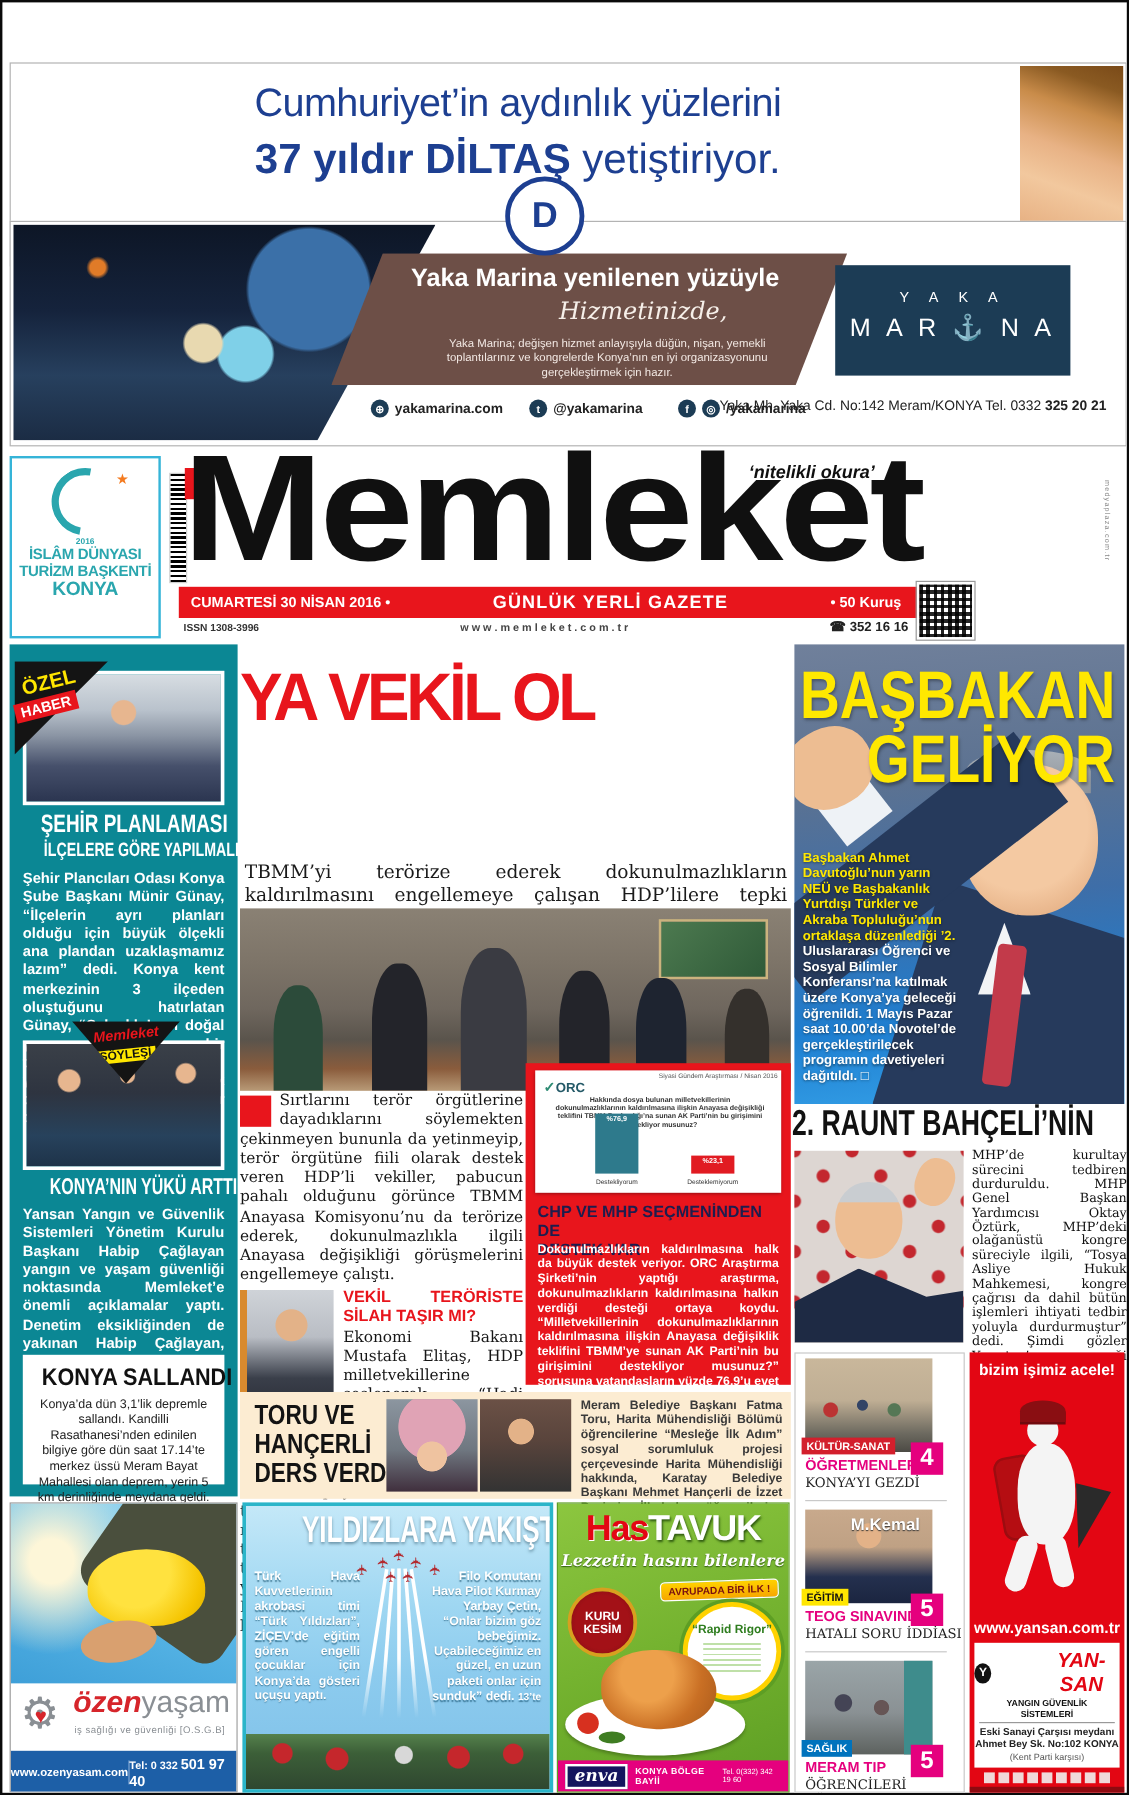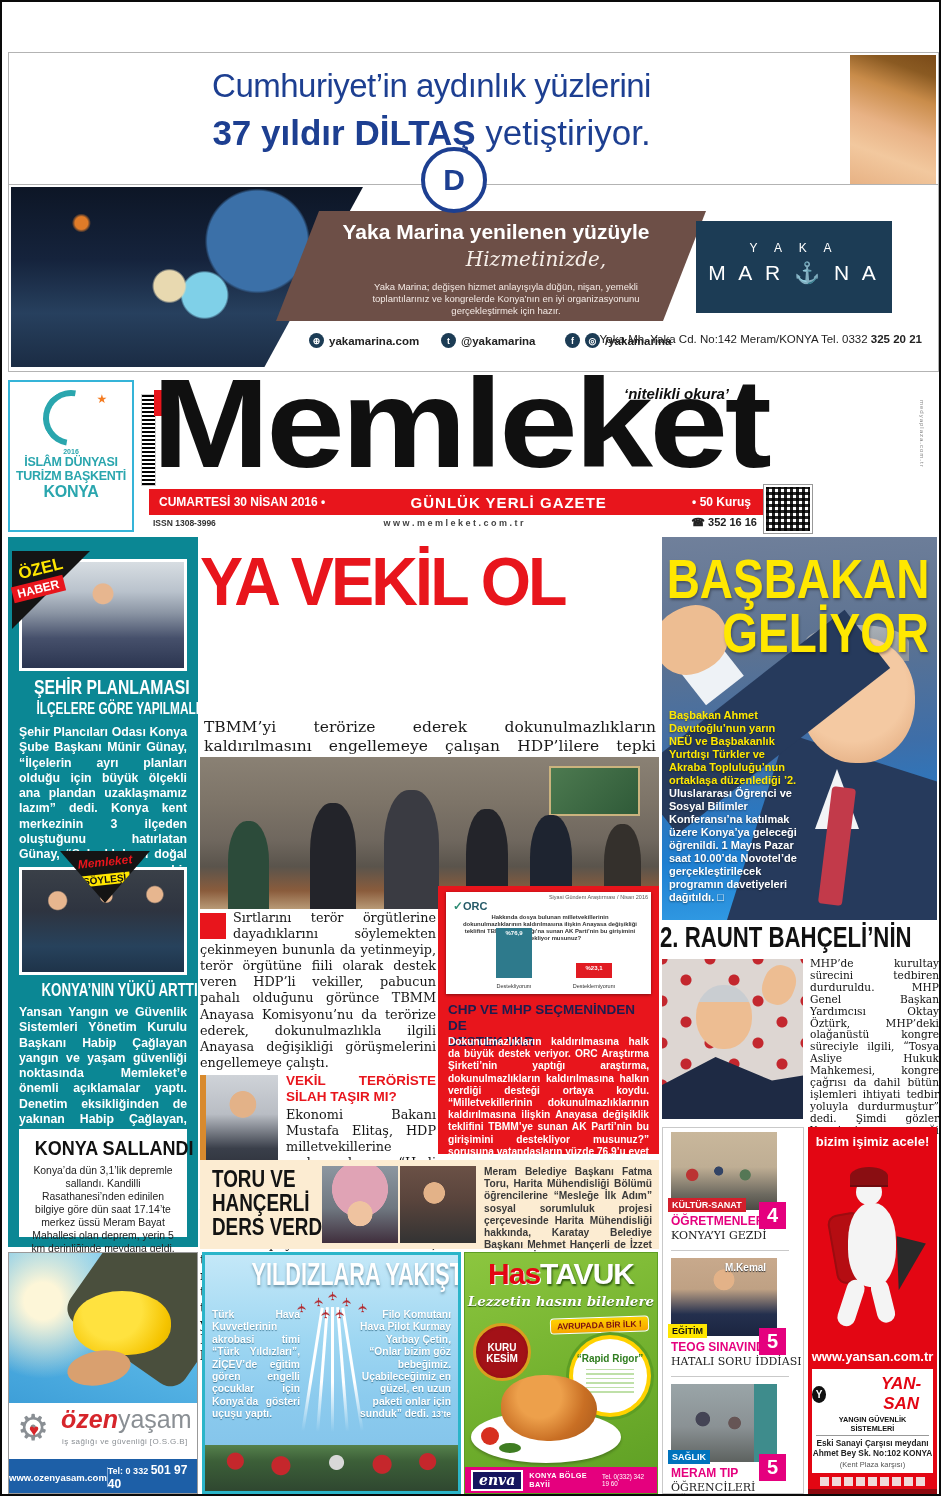--- a/index.html
+++ b/index.html
@@ -88,21 +88,21 @@
   .soy-l1{margin-top:4px;color:#e8151c;font-weight:900;font-style:italic;font-size:12px;transform:rotate(-6deg);}
   .soy-l2{display:inline-block;background:#ffe600;color:#111;font-weight:900;font-size:10px;padding:0 4px;transform:rotate(-6deg);}
   .p-trio{left:11px;top:330px;width:168px;height:108px;
      background:radial-gradient(circle at 22% 30%,#e7b68f 0 6%,rgba(0,0,0,0) 7%),
                 radial-gradient(circle at 52% 26%,#e7b68f 0 5%,rgba(0,0,0,0) 6%),
                 radial-gradient(circle at 82% 24%,#e7b68f 0 5%,rgba(0,0,0,0) 6%),
                 linear-gradient(180deg,#3a4048 0%,#2e3440 40%,#27425c 75%,#1e3349 100%);}
   .quake{left:11px;top:592px;width:168px;height:108px;background:#fff;color:#111;box-sizing:border-box;padding:8px 7px;text-align:center;}
   .quake-body{font-size:10.4px;line-height:13px;color:#222;margin-top:4px;font-weight:400;}
   
-  .h1red{left:198px;top:537px;font-size:68px;line-height:84px;color:#e8151c;letter-spacing:-3px;text-align:right;}
+  .h1red{left:198px;top:537px;font-size:56px;line-height:84px;color:#e8151c;letter-spacing:-3px;text-align:right;}
   .h2blk{left:198px;top:622px;font-size:84px;line-height:84px;color:#121212;letter-spacing:-3px;}
   .deck{left:202px;top:716px;width:452px;font-size:15.5px;line-height:19px;color:#1a1a1a;}
   .p-parl{left:198px;top:755px;width:459px;height:152px;
      background:linear-gradient(180deg,#8a8174 0%,#7d7468 30%,#6f675e 55%,#5a544c 72%,#8a5c3c 88%,#b89a77 100%);}
   .parl-window{position:absolute;left:76%;top:6%;width:19%;height:30%;background:linear-gradient(135deg,#4d7a50,#2f5a38);border:2px solid #cbb37e;}
   .parl-fig{position:absolute;border-radius:45% 45% 0 0;background:#23242a;}
   .article{left:198px;top:908px;width:236px;font-size:12.8px;line-height:16.1px;color:#161616;}
   .dropsq{float:left;width:26px;height:26px;background:#e8151c;margin:3px 7px 2px 0;}
   .inset{float:left;width:78px;height:98px;margin:4px 8px 2px 0;
      background:radial-gradient(circle at 55% 30%,#e3b288 0 16%,rgba(0,0,0,0) 17%),
@@ -173,21 +173,21 @@
        linear-gradient(180deg,#9aa5a8 0%,#8a9194 55%,#5d625f 100%);}
   .rail-badge{position:absolute;left:5px;color:#fff;font-weight:900;font-size:9px;padding:2px 4px;z-index:2;}
   .rb1{top:70px;background:#d31f2c;}
   .rb2{top:196px;background:#ffe600;color:#111;}
   .rb3{top:322px;background:#0073bd;}
   .rail-t1{position:absolute;left:8px;color:#e5007e;font-weight:900;font-size:12px;}
   .rail-t2{position:absolute;left:8px;color:#222;font-size:11px;font-family:"DejaVu Serif",serif;}
   .rail-num{position:absolute;left:96px;width:27px;height:27px;background:#e5007e;color:#fff;font-weight:900;font-size:20px;
             display:flex;align-items:center;justify-content:center;z-index:3;}
   .rail-sep{position:absolute;left:8px;width:118px;border-top:1px solid #c9c9c9;}
-  .mkemal{position:absolute;left:62px;top:134px;color:#fff;font-weight:900;font-size:10px;z-index:2;text-shadow:0 1px 1px #333;}
+  .mkemal{position:absolute;left:46px;top:134px;color:#fff;font-weight:900;font-size:14px;z-index:2;text-shadow:0 1px 1px #333;}
   
   .yansan{left:806px;top:1125px;width:129px;height:367px;background:#e30613;overflow:hidden;}
   .ys-top{position:absolute;top:7px;width:100%;text-align:center;color:#fff;font-weight:700;font-size:13px;}
   .ys-head{position:absolute;left:48px;top:52px;width:26px;height:26px;border-radius:50%;background:#f4f4f4;}
   .ys-helmet{position:absolute;left:42px;top:40px;width:38px;height:18px;border-radius:50% 50% 0 0;background:#8a0e12;box-shadow:0 2px 0 #700a0e;}
   .ys-bodyfig{position:absolute;left:40px;top:76px;width:48px;height:84px;border-radius:45%;background:#f4f4f4;}
   .ys-ext{position:absolute;left:24px;top:86px;width:34px;height:70px;border-radius:10px;background:#b50d12;transform:rotate(-10deg);box-shadow:inset 0 0 0 2px #9c0c10;}
   .ys-cone{position:absolute;left:82px;top:112px;width:0;height:0;border-left:15px solid rgba(0,0,0,0);border-right:15px solid rgba(0,0,0,0);border-top:52px solid #2a2a2a;transform:rotate(14deg);}
   .ys-leg1{position:absolute;left:34px;top:152px;width:18px;height:48px;border-radius:9px;background:#f4f4f4;transform:rotate(18deg);}
   .ys-leg2{position:absolute;left:66px;top:152px;width:18px;height:44px;border-radius:9px;background:#f4f4f4;transform:rotate(-14deg);}
@@ -468,21 +468,21 @@
     <div class="ys-leg2"></div>
     <div class="ys-url">www.yansan.com.tr</div>
     <div class="ys-panel">
       <div class="ys-brandrow">
           <span class="ys-circ">Y</span>
           <span class="ys-brand">YAN-SAN</span>
         </div>
       <div class="ys-sub">YANGIN GÜVENLİK SİSTEMLERİ</div>
       <div class="ys-addr">Eski Sanayi Çarşısı meydanı</div>
       <div class="ys-addr">Ahmet Bey Sk. No:102 KONYA</div>
-      <div class="ys-addr3">(Kent Plaza karşısı)</div>
+      <div class="ys-addr3">(Kent Parti karşısı)</div>
       <div class="ys-tel"><span>Tel: 0332 233 19 13</span><br><span>Fax: 0332 235 54 14</span></div>
     </div>
     <div class="ys-logos">
         <span></span>
         <span></span>
         <span></span>
         <span></span>
         <span></span>
         <span></span>
         <span></span>

